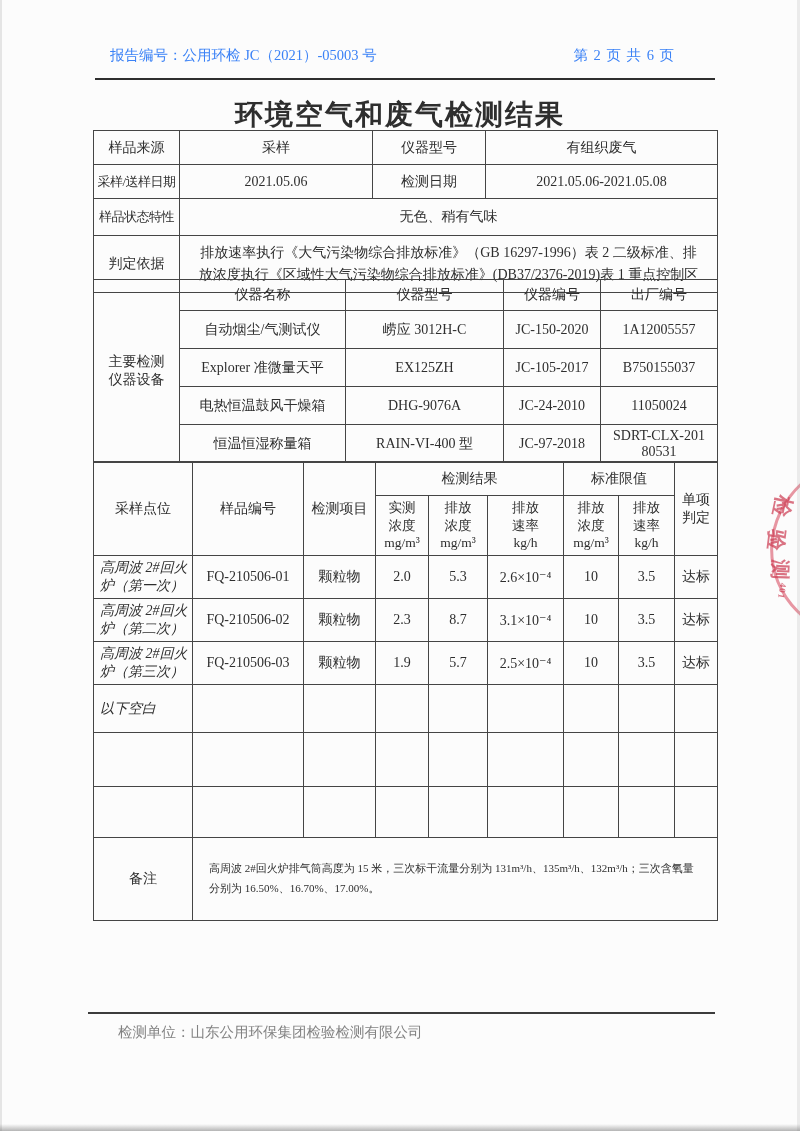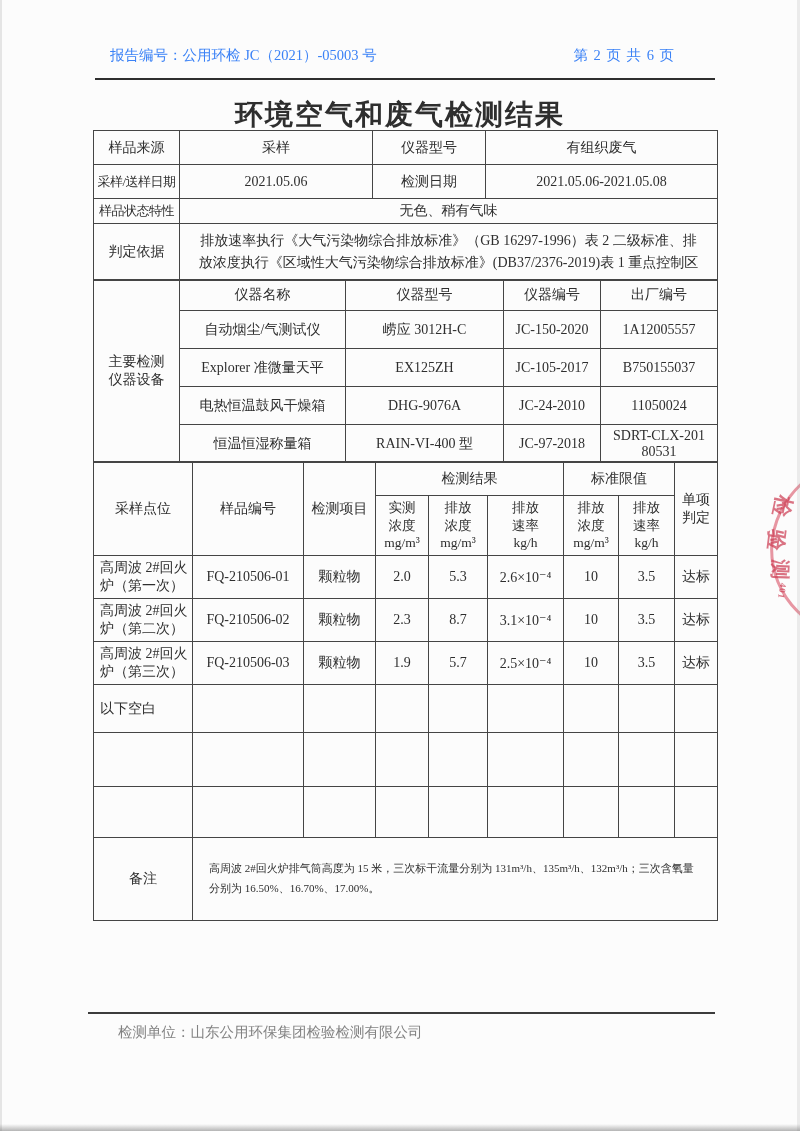--- a/index.html
+++ b/index.html
@@ -32,21 +32,21 @@
   table { border-collapse:collapse; table-layout:fixed; position:absolute; }
   td {
     border:1px solid #454545; text-align:center; vertical-align:middle;
     font-size:14px; padding:0 2px; overflow:hidden; word-break:break-word;
   }
   .info-table   { top:130px; left:93px; width:624px; }
   .instr-table  { top:279px; left:93px; width:624px; }
   .results-table{ top:461px; left:93px; width:624px; }
 
   .pre { white-space:pre-line; }
-  .left { text-align:left; padding-left:6px; }
+  .left { text-align:left; padding-left:6px;font-style:italic; }
   .tight { font-size:13px; letter-spacing:-0.5px; white-space:nowrap; }
   .basis-cell { text-align:center; padding:2px 16px; line-height:1.55; font-size:14px; }
   .subhdr { font-size:13.5px; line-height:1.3; }
   .remark-text { text-align:left; padding:8px 14px 8px 16px; line-height:1.8; font-size:11px; }
 
   .doc-footer {
     position:absolute; top:1012px; left:88px; width:627px;
     border-top:2px solid #3c3c3c; padding-top:9px;
     color:#828282; font-size:14.5px;
   }
@@ -89,21 +89,21 @@
     <td>采样</td>
     <td>仪器型号</td>
     <td>有组织废气</td>
   </tr>
   <tr style="height:34px">
     <td class="tight">采样/送样日期</td>
     <td>2021.05.06</td>
     <td>检测日期</td>
     <td>2021.05.06-2021.05.08</td>
   </tr>
-  <tr style="height:25px">
+  <tr style="height:37px">
     <td class="tight">样品状态特性</td>
     <td colspan="3">无色、稍有气味</td>
   </tr>
   <tr style="height:57px">
     <td>判定依据</td>
     <td colspan="3" class="basis-cell">排放速率执行《大气污染物综合排放标准》（GB 16297-1996）表 2 二级标准、排放浓度执行《区域性大气污染物综合排放标准》(DB37/2376-2019)表 1 重点控制区</td>
   </tr>
 </tbody>
   </table>
 

